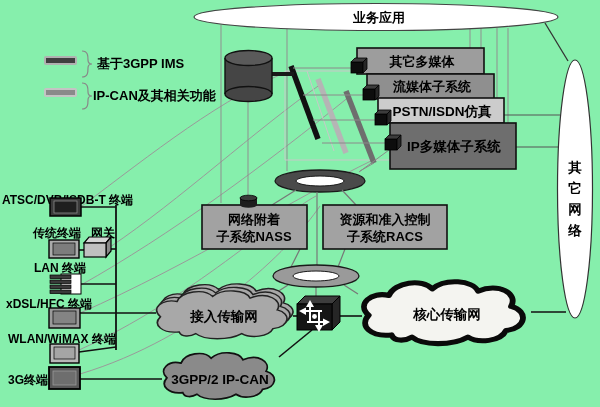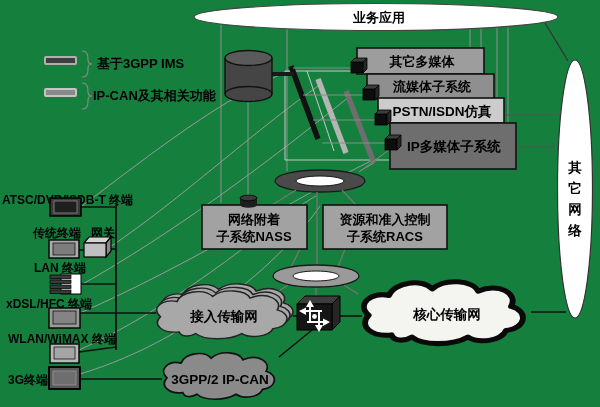--- a/index.html
+++ b/index.html
@@ -1,16 +1,16 @@
 <!DOCTYPE html>
 <html><head>
 <meta charset="utf-8">
 <style>
   html,body{margin:0;padding:0;background:#ffffff;}
-  .stage{position:relative;width:600px;height:407px;background:#15803d;overflow:hidden;
+  .stage{position:relative;width:600px;height:407px;background:#86efac;overflow:hidden;
          font-family:"Liberation Sans", sans-serif;}
   svg{position:absolute;left:0;top:0;}
   text{font-family:"Liberation Sans", sans-serif;fill:#000;}
   .cn{font-weight:bold;}
 </style>
 </head>
 <body>
 
 <div class="stage">
 <svg width="600" height="407" viewBox="0 0 600 407">

